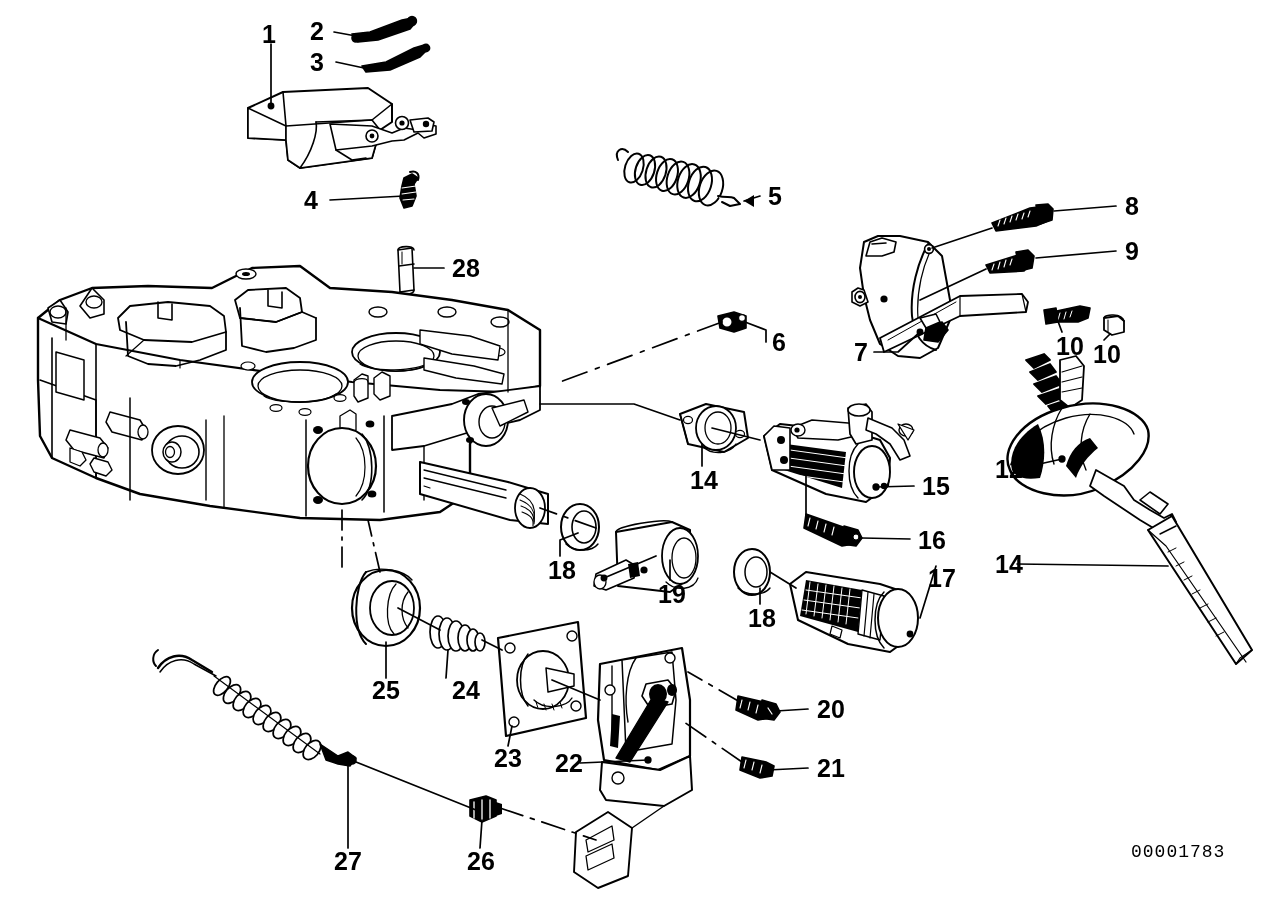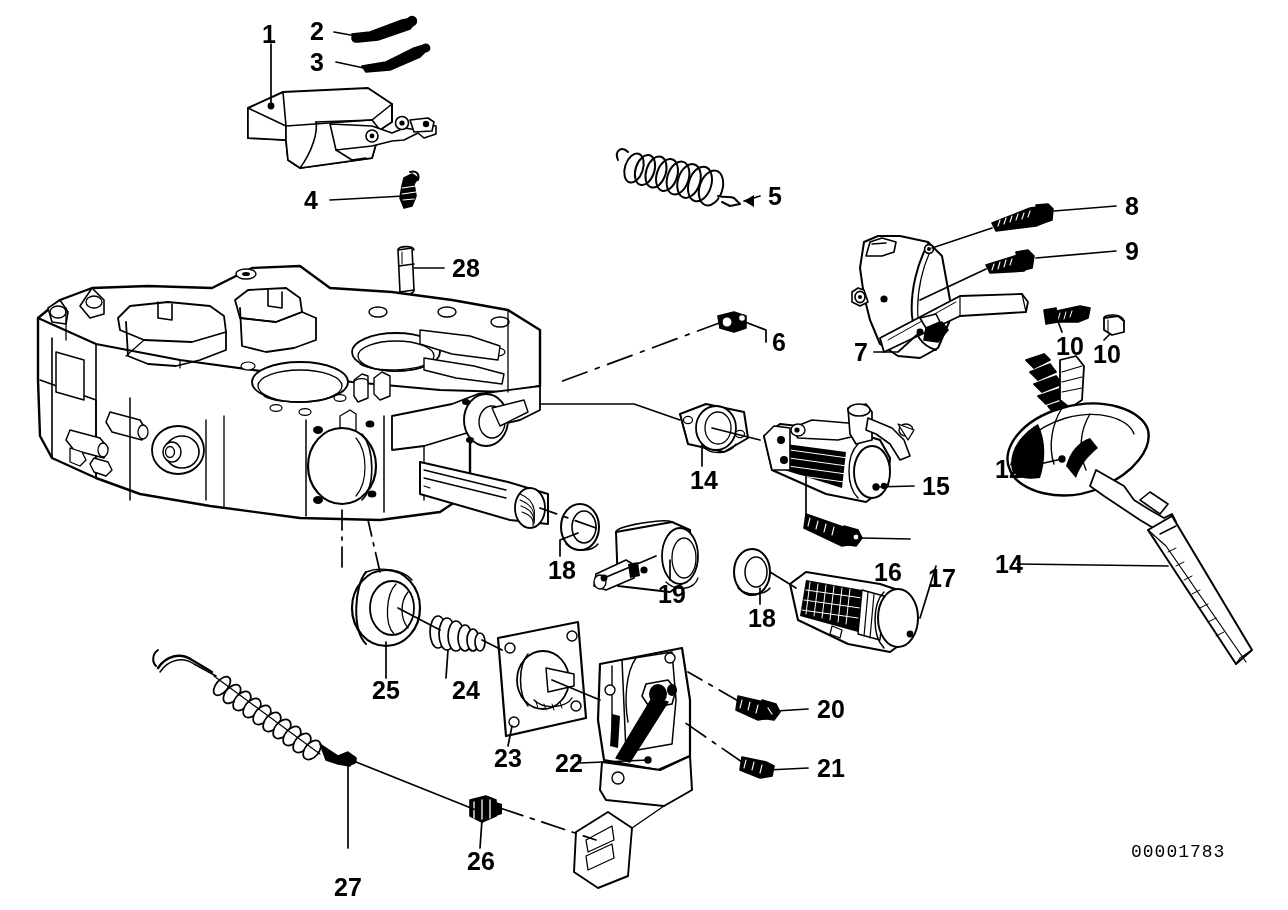--- a/index.html
+++ b/index.html
@@ -589,30 +589,30 @@
   <div class="cal" style="left:772px;top:330px;">6</div>
   <div class="cal" style="left:854px;top:340px;">7</div>
   <div class="cal" style="left:1125px;top:194px;">8</div>
   <div class="cal" style="left:1125px;top:239px;">9</div>
   <div class="cal" style="left:1044px;top:334px;margin-left:12px;">10</div>
   <div class="cal" style="left:1093px;top:342px;">10</div>
   <div class="cal" style="left:995px;top:457px;text-align:center;">12</div>
   <div class="cal" style="left:995px;top:552px;">14</div>
   <div class="cal" style="left:690px;top:468px;">14</div>
   <div class="cal" style="left:922px;top:474px;">15</div>
-  <div class="cal" style="left:874px;top:528px;margin-top:32px;">16</div>
+  <div class="cal" style="left:918px;top:528px;">16</div>
   <div class="cal" style="left:928px;top:566px;">17</div>
   <div class="cal" style="left:548px;top:558px;">18</div>
   <div class="cal" style="left:658px;top:582px;">19</div>
   <div class="cal" style="left:748px;top:606px;">18</div>
   <div class="cal" style="left:817px;top:697px;text-align:right;">20</div>
   <div class="cal" style="left:817px;top:756px;">21</div>
   <div class="cal" style="left:555px;top:751px;">22</div>
   <div class="cal" style="left:494px;top:746px;">23</div>
   <div class="cal" style="left:452px;top:678px;">24</div>
   <div class="cal" style="left:372px;top:678px;">25</div>
   <div class="cal" style="left:467px;top:849px;text-align:right;">26</div>
-  <div class="cal" style="left:334px;top:849px;margin-top:26px;">27</div>
+  <div class="cal" style="left:334px;top:849px;">27</div>
   <div class="cal" style="left:452px;top:256px;">28</div>
 
   <div class="diagid" style="left:1131px;top:842px;">00001783</div>
 
 </div>
 
 </body></html>

